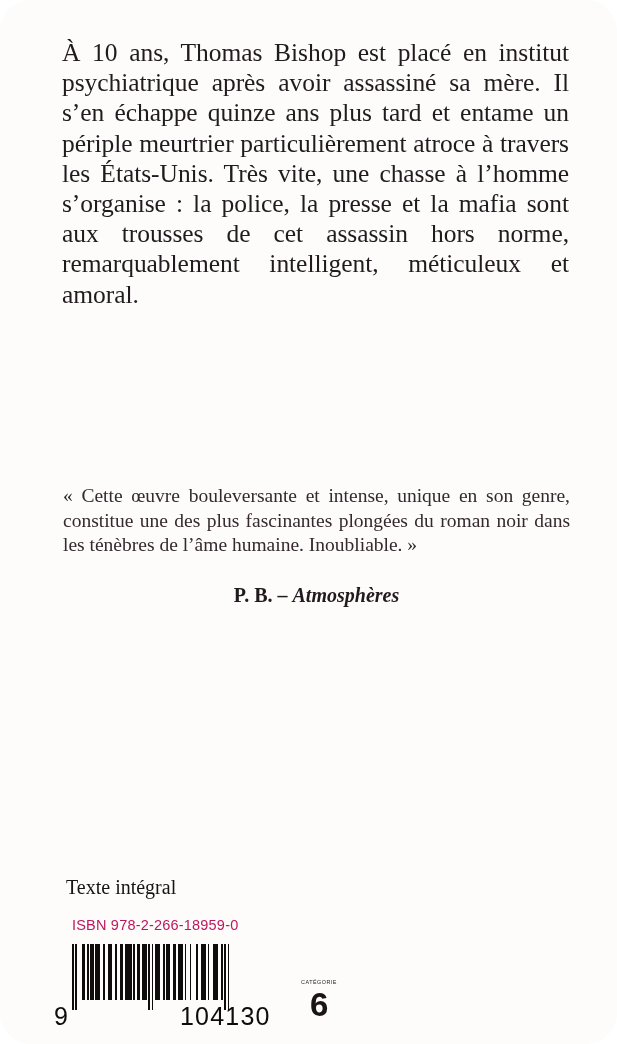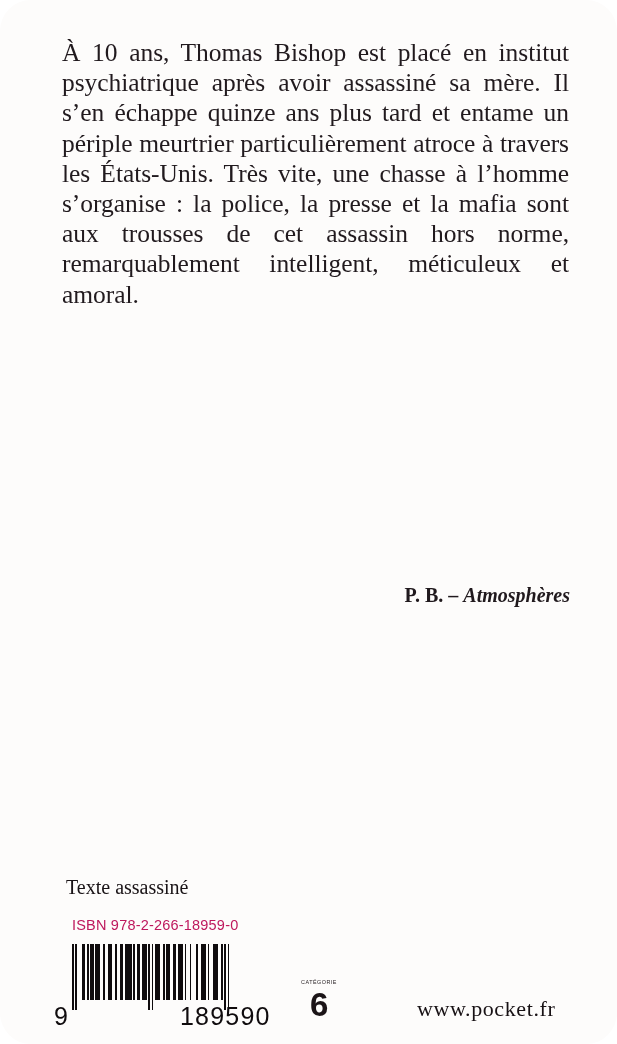--- a/index.html
+++ b/index.html
@@ -47,21 +47,21 @@
     line-height: 24.6px;
     color: #34292e;
   }
   .quote p { margin: 0; }
 
   .quote-attrib {
     position: absolute;
     left: 63px;
     top: 584px;
     width: 507px;
-    text-align: right;
+    text-align: center;
     font-size: 20px;
     line-height: 22px;
     color: #20191d;
   }
   .attrib-name {
     font-weight: bold;
   }
   .attrib-source {
     font-weight: bold;
     font-style: italic;
@@ -195,26 +195,29 @@
 </style>
 </head>
 <body>
 
 <div class="page">
 
   <div class="blurb">
     <p>À 10 ans, Thomas Bishop est placé en institut psychiatrique après avoir assassiné sa mère. Il s’en échappe quinze ans plus tard et entame un périple meurtrier particulièrement atroce à travers les États-Unis. Très vite, une chasse à l’homme s’organise : la police, la presse et la mafia sont aux trousses de cet assassin hors norme, remarquablement intelligent, méticuleux et amoral.</p>
   </div>
 
+  <div class="quote">
+    <p>« Cette œuvre bouleversante et intense, unique en son genre, constitue une des plus fascinantes plongées du roman noir dans les ténèbres de l’âme humaine. Inoubliable. »</p>
+  </div>
 
   <div class="quote-attrib">
     <span class="attrib-name">P. B. – </span><span class="attrib-source">Atmosphères</span>
   </div>
 
-  <div class="texte-integral">Texte assassiné</div>
+  <div class="texte-integral">Texte intégral</div>
 
   <div class="isbn">ISBN 978-2-266-18959-0</div>
 
 
   <div class="barcode-wrap">
     <div class="barcode-bars" id="barcode-bars">
         <div class="bar guard" style="width: 1.66px;"></div>
         <div class="bar space guard" style="width: 1.66px;"></div>
         <div class="bar guard" style="width: 1.66px;"></div>
         <div class="bar space" style="width: 4.98px;"></div>
@@ -269,24 +272,23 @@
         <div class="bar" style="width: 4.98px;"></div>
         <div class="bar space" style="width: 3.32px;"></div>
         <div class="bar" style="width: 1.66px;"></div>
         <div class="bar space" style="width: 1.66px;"></div>
         <div class="bar guard" style="width: 1.66px;"></div>
         <div class="bar space guard" style="width: 1.66px;"></div>
         <div class="bar guard" style="width: 1.66px;"></div>
       </div>
     <div class="barcode-digits">
       <span class="bc-lead">9</span>
-      <span class="bc-right">189590</span>
+      <span class="bc-right">104130</span>
     </div>
   </div>
 
   <div class="category-mark">
     <div class="category-label">CATÉGORIE</div>
     <div class="category-number">6</div>
   </div>
 
-  <div class="website">www.pocket.fr</div>
 
 </div>
 
 </body></html>

